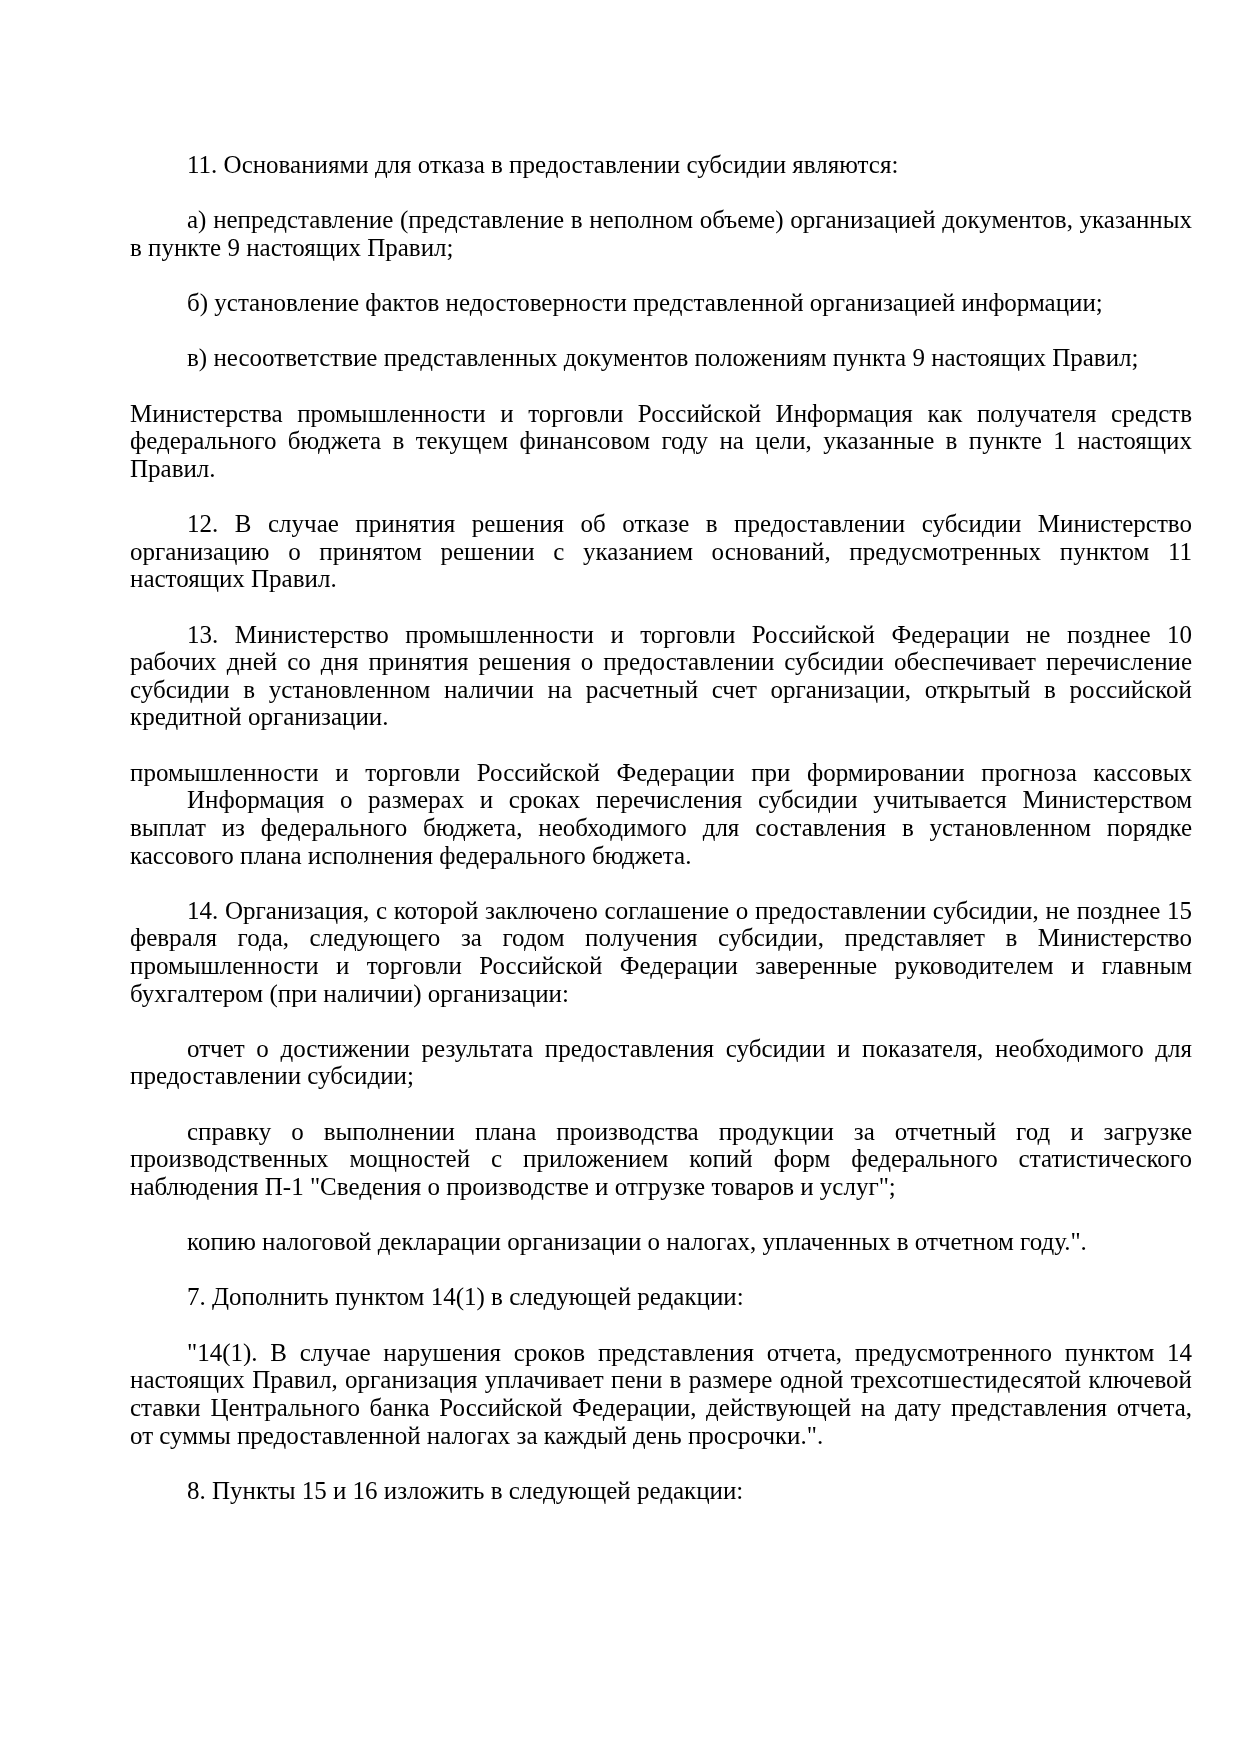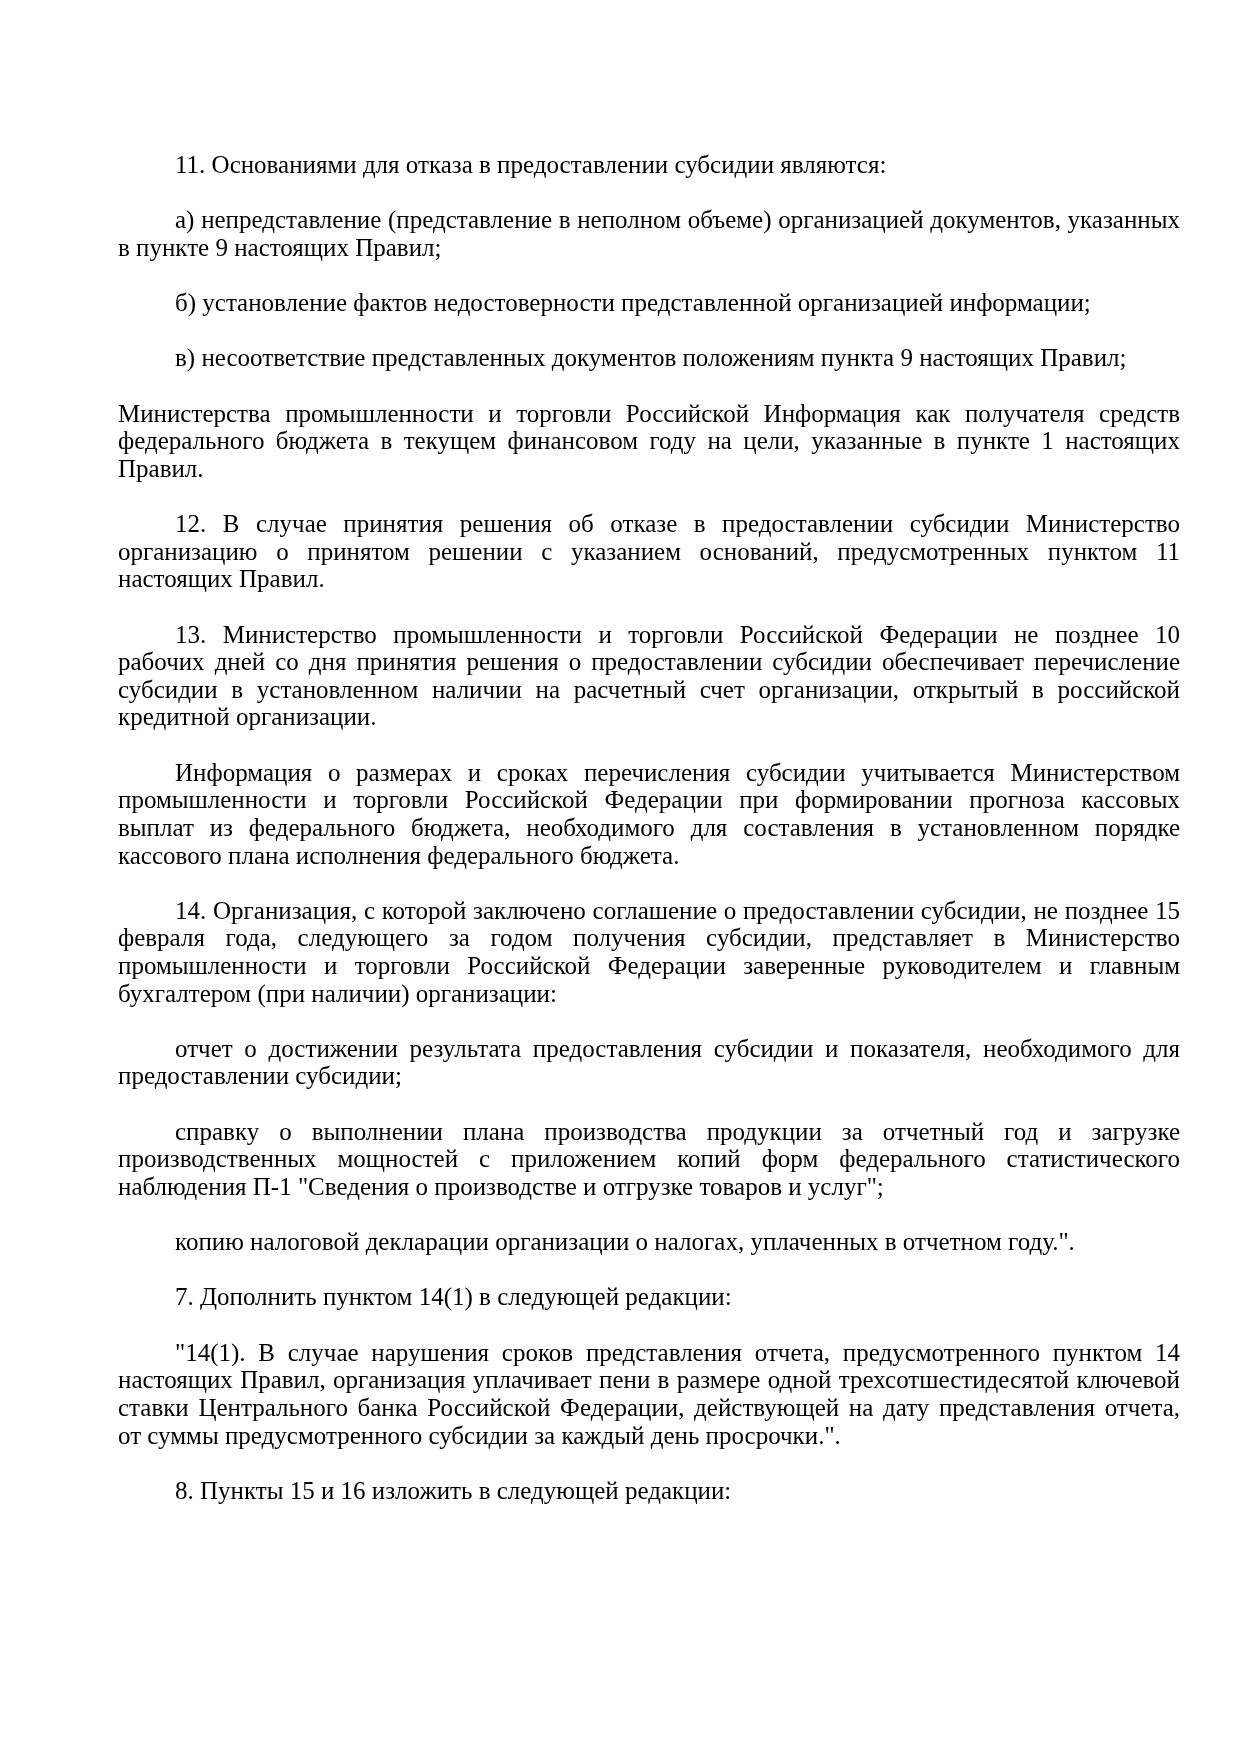--- a/index.html
+++ b/index.html
@@ -8,21 +8,21 @@
       background: #ffffff;
     }
     body {
       width: 1240px;
       height: 1754px;
       position: relative;
       overflow: hidden;
     }
     .page {
       position: absolute;
-      left: 118px;
+      left: 130px;
       top: 151px;
       width: 1062px;
       font-family: "Liberation Serif", "DejaVu Serif", serif;
       font-size: 25px;
       line-height: 27.6px;
       color: #000000;
     }
     .para {
       margin: 0 0 27.7px 0;
     }
@@ -68,22 +68,22 @@
       <span class="line just">организацию о принятом решении с указанием оснований, предусмотренных пунктом 11</span>
       <span class="line">настоящих Правил.</span>
     </div>
     <div class="para">
       <span class="line just first">13. Министерство промышленности и торговли Российской Федерации не позднее 10</span>
       <span class="line just">рабочих дней со дня принятия решения о предоставлении субсидии обеспечивает перечисление</span>
       <span class="line just">субсидии в установленном наличии на расчетный счет организации, открытый в российской</span>
       <span class="line">кредитной организации.</span>
     </div>
     <div class="para">
+      <span class="line just">промышленности и торговли Российской Федерации при формировании прогноза кассовых</span>
       <span class="line just first">Информация о размерах и сроках перечисления субсидии учитывается Министерством</span>
-      <span class="line just">промышленности и торговли Российской Федерации при формировании прогноза кассовых</span>
       <span class="line just">выплат из федерального бюджета, необходимого для составления в установленном порядке</span>
       <span class="line">кассового плана исполнения федерального бюджета.</span>
     </div>
     <div class="para">
       <span class="line just first">14. Организация, с которой заключено соглашение о предоставлении субсидии, не позднее 15</span>
       <span class="line just">февраля года, следующего за годом получения субсидии, представляет в Министерство</span>
       <span class="line just">промышленности и торговли Российской Федерации заверенные руководителем и главным</span>
       <span class="line">бухгалтером (при наличии) организации:</span>
     </div>
     <div class="para">
@@ -98,18 +98,18 @@
     <div class="para">
       <span class="line first">копию налоговой декларации организации о налогах, уплаченных в отчетном году.".</span>
     </div>
     <div class="para">
       <span class="line first">7. Дополнить пунктом 14(1) в следующей редакции:</span>
     </div>
     <div class="para">
       <span class="line just first">"14(1). В случае нарушения сроков представления отчета, предусмотренного пунктом 14</span>
       <span class="line just">настоящих Правил, организация уплачивает пени в размере одной трехсотшестидесятой ключевой</span>
       <span class="line just">ставки Центрального банка Российской Федерации, действующей на дату представления отчета,</span>
-      <span class="line">от суммы предусмотренного субсидии за каждый день просрочки.".</span>
+      <span class="line">от суммы предоставленной налогах за каждый день просрочки.".</span>
     </div>
     <div class="para">
       <span class="line first">8. Пункты 15 и 16 изложить в следующей редакции:</span>
     </div>
   </div>
 
 </body></html>

